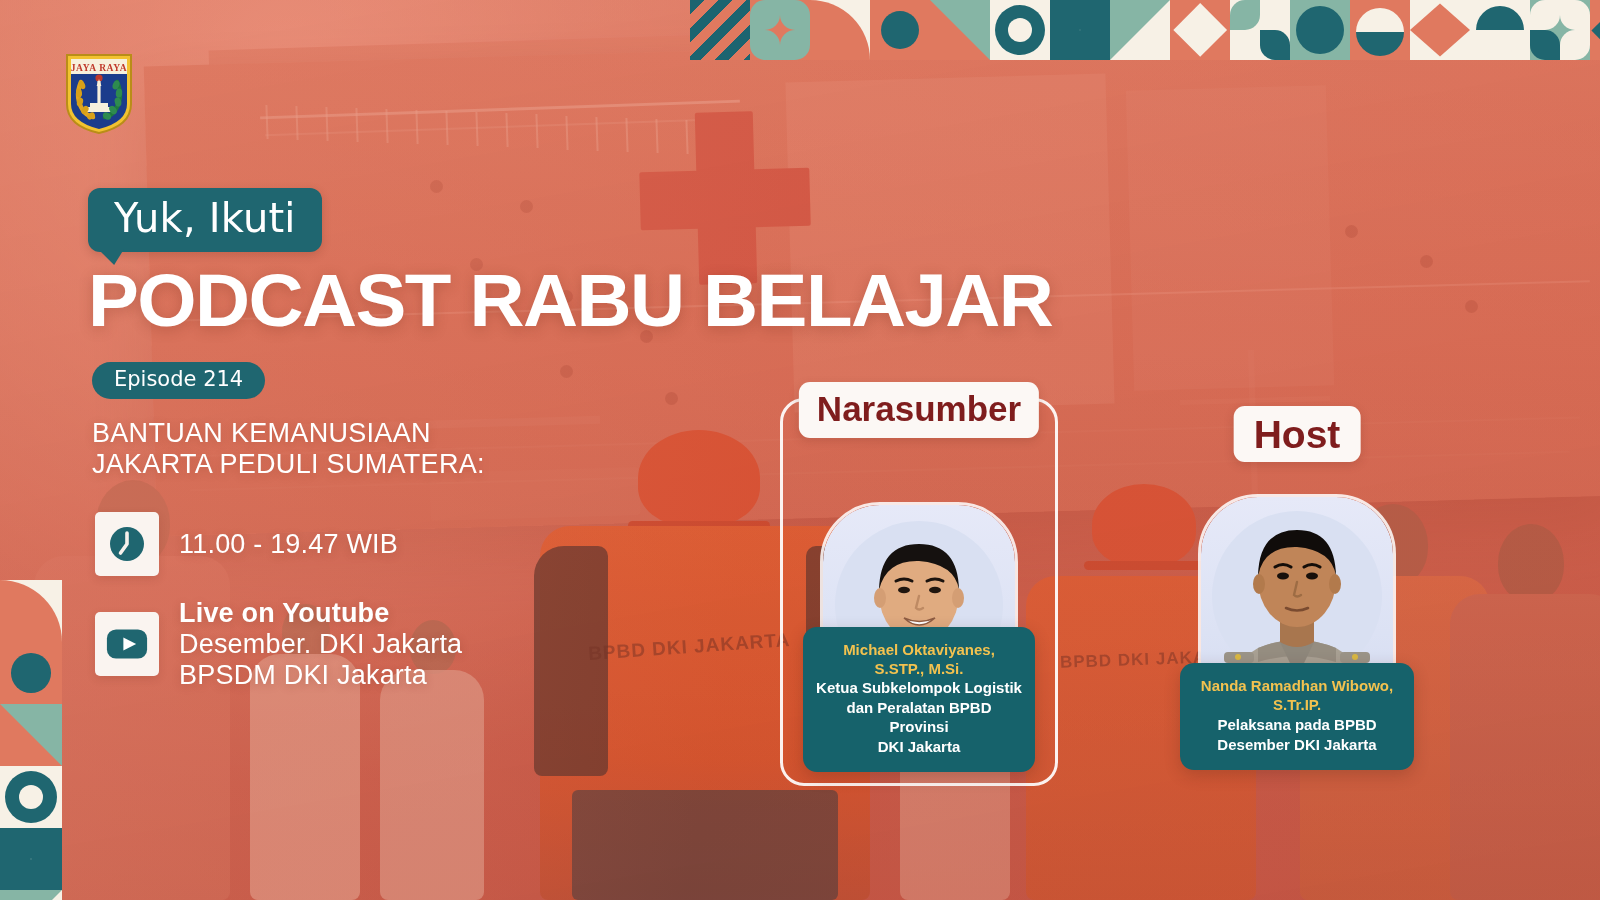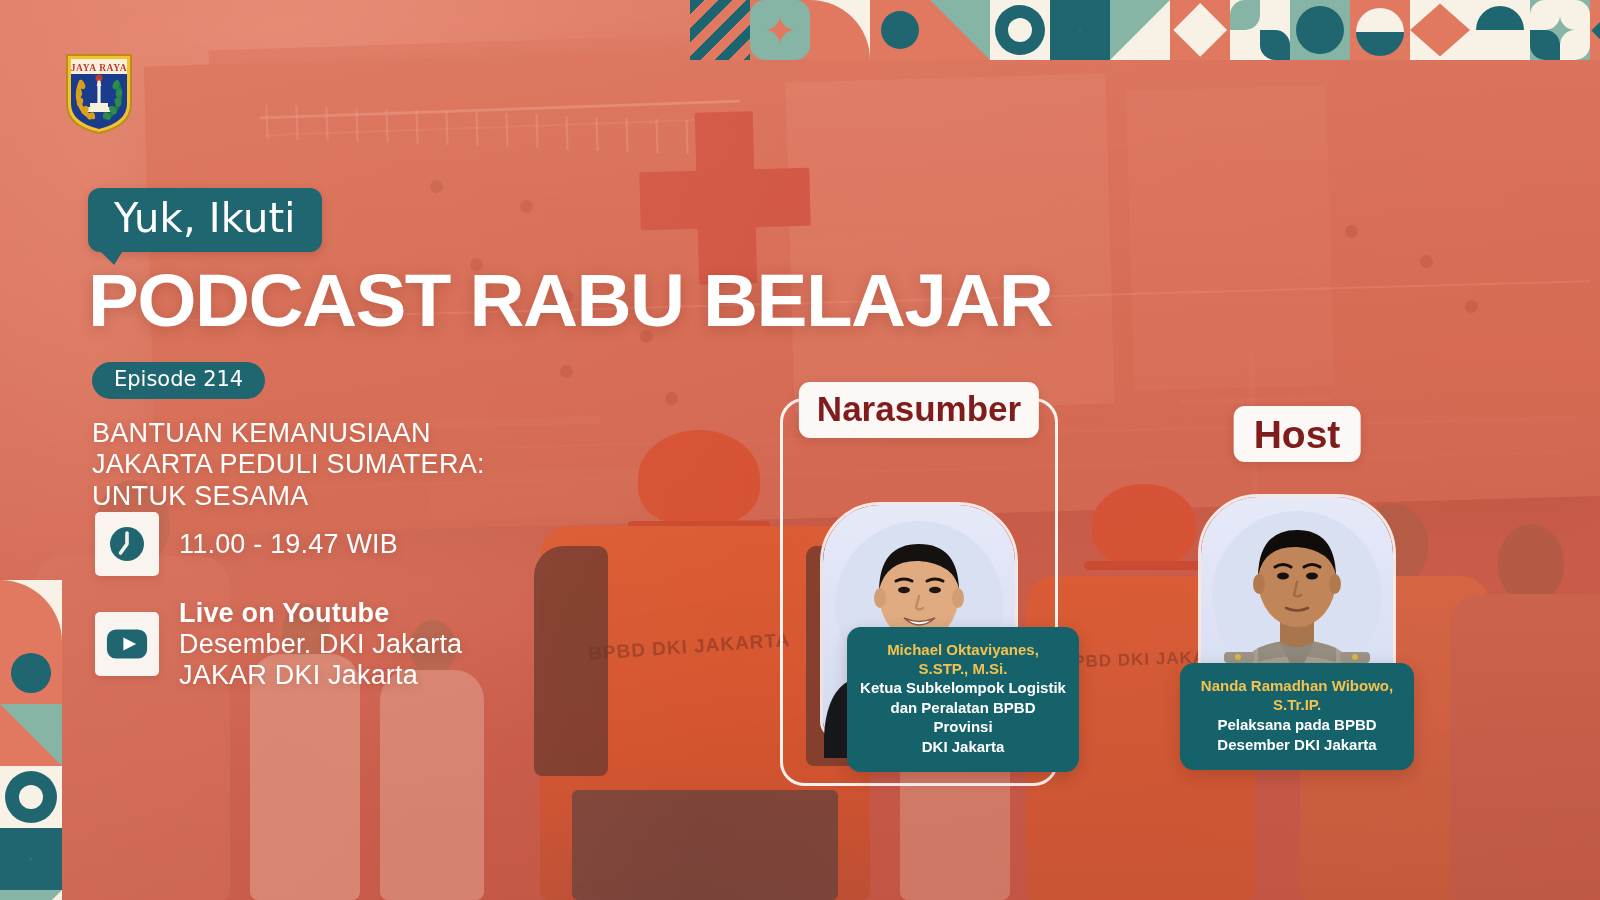--- a/index.html
+++ b/index.html
@@ -438,21 +438,20 @@
     <div class="yuk-tail"></div>
   </div>
 
   <div class="main-title">PODCAST RABU BELAJAR</div>
 
   <div class="ep-badge">Episode 214</div>
 
   <div class="subtitle" id="subtitle">
       <div>BANTUAN KEMANUSIAAN</div>
       <div>JAKARTA PEDULI SUMATERA:</div>
-      <div>UNTUK SESAMA</div>
     </div>
 
   <div class="info-list" id="info-list">
       <div class="info-row">
         <div class="info-ico">
           <svg viewBox="0 0 40 40" width="40" height="40">
             <circle cx="20" cy="20" r="17" fill="#1F6670"></circle>
             <path d="M20 9 V20 L13.5 29" stroke="#F7F1EC" stroke-width="3.6" fill="none" stroke-linecap="round" stroke-linejoin="round"></path>
           </svg>
         </div>
@@ -463,21 +462,21 @@
       <div class="info-row">
         <div class="info-ico">
           <svg viewBox="0 0 46 34" width="42" height="32">
             <rect x="1" y="1" width="44" height="32" rx="10" fill="#1F6670"></rect>
             <polygon points="19,10 33,17 19,24" fill="#FFFFFF"></polygon>
           </svg>
         </div>
         <div class="info-txt">
           <div class="b">Live on Youtube</div>
           <div>Desember. DKI Jakarta</div>
-          <div>JAKAR DKI Jakarta</div>
+          <div>BPSDM DKI Jakarta</div>
         </div>
       </div>
     </div>
 
   <div class="card" style="left:780px;top:398px;width:278px;height:388px;">
     <div class="card-frame"></div>
     <div class="card-label" style="top:-16px;font-size:35px;padding:9px 18px 12px;">Narasumber</div>
 
     <div class="photo-arch" style="left:40px;top:104px;width:198px;height:236px;">
       <div class="arch-bg"></div>
@@ -522,21 +521,21 @@
 
         <path d="M72 300 Q110 286 139 300 Q168 286 206 300 L206 322 Q168 312 139 322 Q110 312 72 322 Z" fill="#1B1E23"></path>
         <path d="M100 312 Q124 306 146 314 L142 326 Q120 318 98 324 Z" fill="#D49E74"></path>
         <path d="M178 310 Q158 306 140 314 L144 326 Q162 318 180 322 Z" fill="#C98F6B"></path>
 
         <rect x="92" y="304" width="10" height="20" rx="3" fill="#F4F2EC" transform="rotate(-8 97 314)"></rect>
         <rect x="178" y="302" width="10" height="20" rx="3" fill="#F4F2EC" transform="rotate(8 183 312)"></rect>
       </svg>
     </div>
 
-    <div class="info-box" style="bottom:14px;width:232px;margin-left:44px;">
+    <div class="info-box" style="bottom:14px;width:232px;">
       <div id="nameN">
           <div class="nm">Michael Oktaviyanes,</div>
           <div class="nm">S.STP., M.Si.</div>
         </div>
       <div id="roleN">
           <div class="rl">Ketua Subkelompok Logistik</div>
           <div class="rl">dan Peralatan BPBD Provinsi</div>
           <div class="rl">DKI Jakarta</div>
         </div>
     </div>

